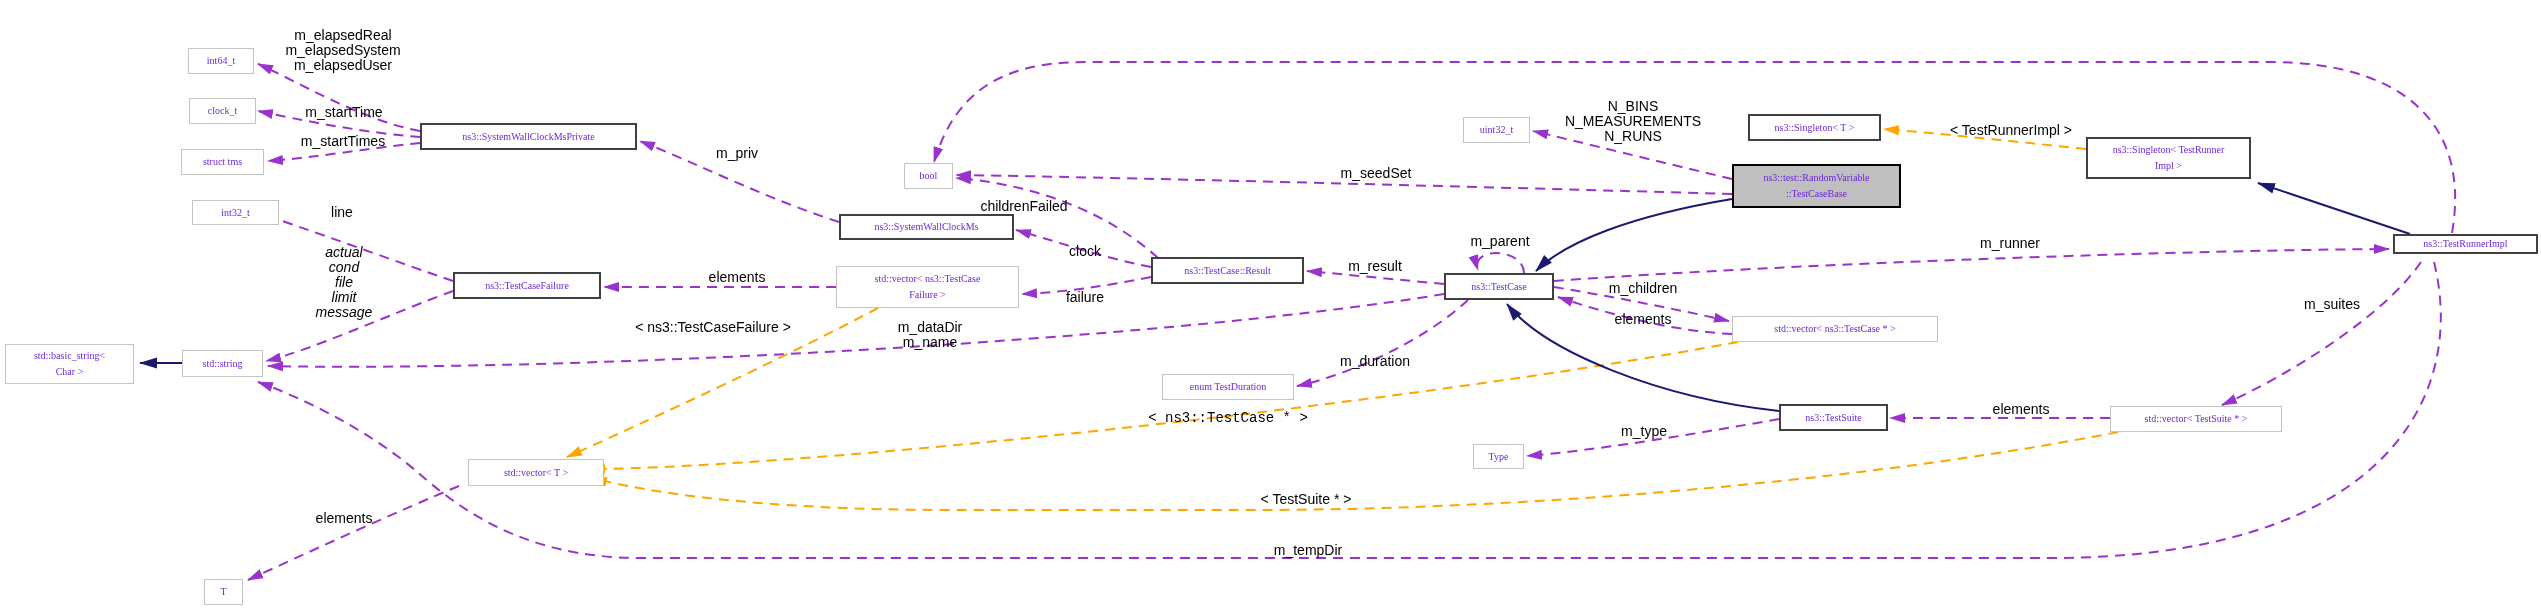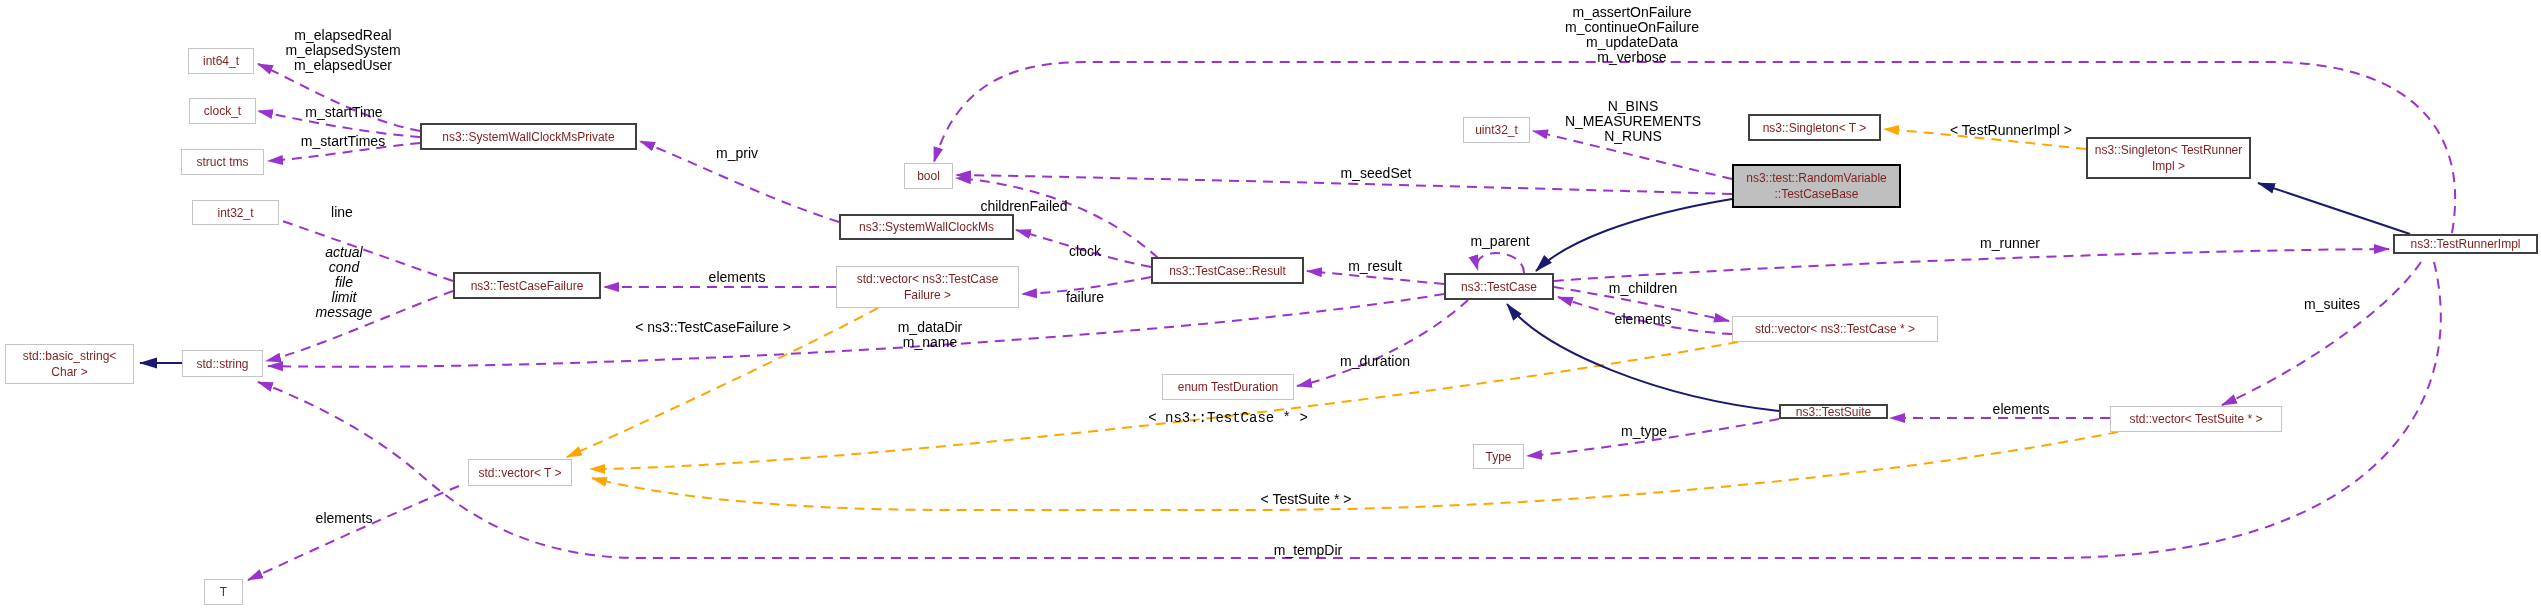--- a/index.html
+++ b/index.html
@@ -1,21 +1,21 @@
 <!DOCTYPE html>
 <html><head>
 <meta charset="utf-8">
 <style>
   html,body{margin:0;padding:0;background:#ffffff;}
   #diagram{position:relative;width:2541px;height:612px;background:#fff;overflow:hidden;
            font-family:"Liberation Sans", sans-serif;}
   svg.edges{position:absolute;left:0;top:0;width:2541px;height:612px;}
-  .node{position:absolute;box-sizing:border-box;background:#fff;color:#7f1d1d;
+  .node{position:absolute;box-sizing:border-box;background:#fff;color:#6d28d9;
         display:flex;flex-direction:column;align-items:center;justify-content:center;
-        font-size:12px;line-height:16px;white-space:nowrap;text-align:center;}
+        font-size:10px;line-height:16px;white-space:nowrap;text-align:center;font-family:Liberation Serif, serif;}
   .node.light{border:1px solid #c4c4c4;}
   .node.dark{border:2px solid #404040;}
   .node.focus{border:2px solid #000;background:#bfbfbf;}
   .elabel{position:absolute;transform:translateX(-50%);color:#000;font-size:14px;
           line-height:15px;text-align:center;white-space:nowrap;}
   .nl{display:block;}
 </style>
 </head>
 <body>
 
@@ -81,21 +81,21 @@
   <div class="node light" style="left:189px;top:98px;width:67px;height:26px;">clock_t</div>
   <div class="node light" style="left:181px;top:149px;width:83px;height:26px;">struct tms</div>
   <div class="node light" style="left:192px;top:200px;width:87px;height:25px;">int32_t</div>
   <div class="node dark" style="left:420px;top:123px;width:217px;height:27px;">ns3::SystemWallClockMsPrivate</div>
   <div class="node light" style="left:5px;top:344px;width:129px;height:40px;">
     <span class="nl">std::basic_string&lt;</span>
     <span class="nl">Char &gt;</span>
   </div>
   <div class="node light" style="left:182px;top:350px;width:81px;height:27px;">std::string</div>
   <div class="node light" style="left:204px;top:579px;width:39px;height:26px;">T</div>
-  <div class="node light" style="left:468px;top:459px;width:104px;height:27px;">std::vector&lt; T &gt;</div>
+  <div class="node light" style="left:468px;top:459px;width:136px;height:27px;">std::vector&lt; T &gt;</div>
   <div class="node light" style="left:836px;top:266px;width:183px;height:42px;">
     <span class="nl">std::vector&lt; ns3::TestCase</span>
     <span class="nl">Failure &gt;</span>
   </div>
   <div class="node dark" style="left:839px;top:214px;width:175px;height:26px;">ns3::SystemWallClockMs</div>
   <div class="node light" style="left:904px;top:163px;width:49px;height:26px;">bool</div>
   <div class="node dark" style="left:453px;top:272px;width:148px;height:27px;">ns3::TestCaseFailure</div>
   <div class="node dark" style="left:1151px;top:257px;width:153px;height:27px;">ns3::TestCase::Result</div>
   <div class="node dark" style="left:1444px;top:273px;width:110px;height:27px;">ns3::TestCase</div>
   <div class="node light" style="left:1463px;top:117px;width:67px;height:26px;">uint32_t</div>
@@ -103,21 +103,21 @@
   <div class="node focus" style="left:1732px;top:164px;width:169px;height:44px;">
     <span class="nl">ns3::test::RandomVariable</span>
     <span class="nl">::TestCaseBase</span>
   </div>
   <div class="node dark" style="left:2086px;top:137px;width:165px;height:42px;">
     <span class="nl">ns3::Singleton&lt; TestRunner</span>
     <span class="nl">Impl &gt;</span>
   </div>
   <div class="node dark" style="left:2393px;top:234px;width:145px;height:20px;">ns3::TestRunnerImpl</div>
   <div class="node light" style="left:1732px;top:316px;width:206px;height:26px;">std::vector&lt; ns3::TestCase * &gt;</div>
-  <div class="node dark" style="left:1779px;top:404px;width:109px;height:15px;">ns3::TestSuite</div>
+  <div class="node dark" style="left:1779px;top:404px;width:109px;height:27px;">ns3::TestSuite</div>
   <div class="node light" style="left:2110px;top:406px;width:172px;height:26px;">std::vector&lt; TestSuite * &gt;</div>
   <div class="node light" style="left:1162px;top:374px;width:132px;height:26px;">enum TestDuration</div>
   <div class="node light" style="left:1473px;top:444px;width:51px;height:25px;">Type</div>
 
   <div class="elabel" style="left:343px;top:28px;">
     <span class="nl">m_elapsedReal</span>
     <span class="nl">m_elapsedSystem</span>
     <span class="nl">m_elapsedUser</span>
   </div>
   <div class="elabel" style="left:344px;top:105px;">m_startTime</div>
@@ -146,26 +146,20 @@
   <div class="elabel" style="left:1643px;top:281px;">m_children</div>
   <div class="elabel" style="left:1643px;top:312px;">elements</div>
   <div class="elabel" style="left:1375px;top:354px;">m_duration</div>
   <div class="elabel" style="left:1228px;top:411px;font-family:Liberation Mono, monospace;">&lt; ns3::TestCase * &gt;</div>
   <div class="elabel" style="left:1644px;top:424px;">m_type</div>
   <div class="elabel" style="left:1633px;top:99px;">
     <span class="nl">N_BINS</span>
     <span class="nl">N_MEASUREMENTS</span>
     <span class="nl">N_RUNS</span>
   </div>
-  <div class="elabel" style="left:1632px;top:5px;">
-    <span class="nl">m_assertOnFailure</span>
-    <span class="nl">m_continueOnFailure</span>
-    <span class="nl">m_updateData</span>
-    <span class="nl">m_verbose</span>
-  </div>
   <div class="elabel" style="left:2011px;top:123px;">&lt; TestRunnerImpl &gt;</div>
   <div class="elabel" style="left:2010px;top:236px;">m_runner</div>
   <div class="elabel" style="left:2332px;top:297px;">m_suites</div>
   <div class="elabel" style="left:2021px;top:402px;">elements</div>
   <div class="elabel" style="left:344px;top:511px;">elements</div>
   <div class="elabel" style="left:1306px;top:492px;">&lt; TestSuite * &gt;</div>
   <div class="elabel" style="left:1308px;top:543px;">m_tempDir</div>
 
 </div>
 

